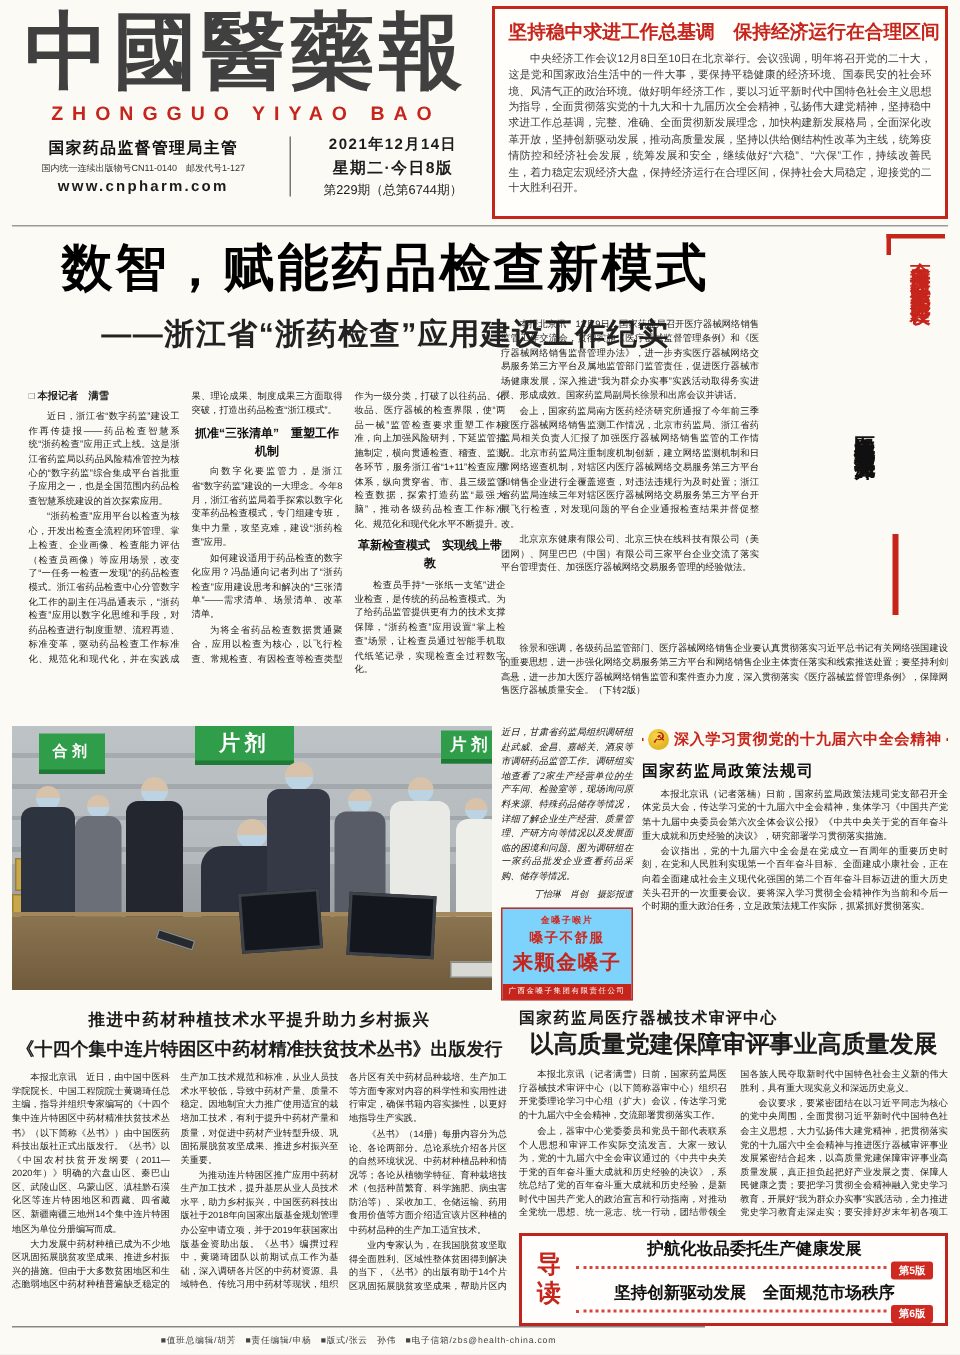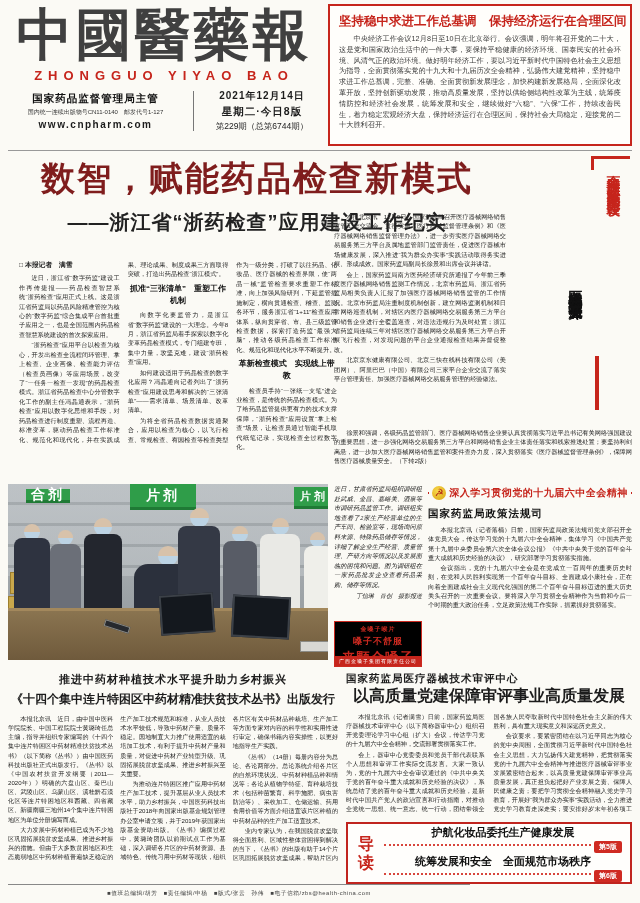--- a/index.html
+++ b/index.html
@@ -23,53 +23,53 @@
   .mi-weekday { font-size:10.5px; font-weight:bold; margin-top:2px; letter-spacing:1px; }
   .mi-issue { font-size:8.5px; margin-top:2px; }
   .top-box { position:absolute; left:320px; top:0; width:304px; height:142px; border:2px solid #c6251c; background:#fffefb; padding:7px 9px 5px; }
   .tb-head { font-size:12.5px; font-weight:bold; color:#c6251c; text-align:center; white-space:nowrap; font-family:"Liberation Serif", serif; }
   .tb-body { font-size:7.2px; line-height:1.5; text-align:justify; color:#3a3a3a; margin-top:4px; text-indent:2em; }
   .mast-rule { position:absolute; top:150px; left:8px; width:624px; border-top:1px solid #999; }
 
   
   .sec-a { position:absolute; top:154px; left:8px; width:624px; height:326px; }
   .lead-head { position:absolute; left:0; top:2px; width:498px; text-align:center; }
-  .lead-h1 { font-family:"Liberation Serif", serif; font-size:34px; font-weight:bold; color:#7f1d1d; letter-spacing:2px; white-space:nowrap; }
+  .lead-h1 { font-family:"Liberation Serif", serif; font-size:34px; font-weight:bold; color:#000000; letter-spacing:2px; white-space:nowrap; }
   .lead-sub { font-size:20px; font-weight:bold; color:#222; margin-top:7px; letter-spacing:1px; }
   .lead-body { position:absolute; left:11px; top:106px; width:318px; height:218px; column-count:3; column-gap:8px; font-size:6.2px; line-height:1.52; text-align:justify; color:#222; overflow:hidden; }
   .byline { font-weight:bold; font-size:6.8px; margin-bottom:3px; }
   .para { text-indent:2em; margin-bottom:1px; }
   .crosshead { font-size:8px; font-weight:bold; text-align:center; margin:4px 0 3px; color:#111; }
   .mid-col { position:absolute; left:326px; top:58px; width:172px; height:212px; font-size:6.2px; line-height:1.52; text-align:justify; color:#222; overflow:hidden; }
   .mid-tail { position:absolute; left:326px; top:274px; width:298px; height:50px; font-size:6.2px; line-height:1.5; text-align:justify; color:#222; overflow:hidden; text-indent:2em; }
   .sidebar { position:absolute; right:0; top:2px; width:118px; height:268px; display:flex; justify-content:flex-end; gap:10px; }
   .v-headline { writing-mode:vertical-rl; font-family:"Liberation Serif", serif; font-size:14px; font-weight:bold; color:#111; letter-spacing:1px; height:262px; text-align:center; }
   .red-banner { position:relative; width:38px; height:258px; padding:8px 0; }
   .red-banner::before { content:""; position:absolute; top:0; left:-3px; right:2px; height:11px; border-top:3px solid #c6251c; border-left:3px solid #c6251c; }
   .rb-bar { position:absolute; bottom:4px; left:1px; width:4px; height:54px; background:#c6251c; }
   .rb-text { writing-mode:vertical-rl; font-size:13.5px; font-weight:bold; color:#c6251c; letter-spacing:2px; height:100%; margin:0 auto; }
 
   
   .sec-b { position:absolute; top:484px; left:8px; width:624px; height:184px; }
   .photo { position:absolute; left:0; top:0; width:320px; height:176px; background:linear-gradient(#b6bbbf, #9aa0a4 70%, #8d9397); overflow:hidden; }
   .shelves { position:absolute; left:0; top:0; width:100%; height:92px; background:repeating-linear-gradient(#c3c8cb 0 18px, #9aa0a3 18px 21px); opacity:.55; }
   .sign { position:absolute; background:#2f9d49; color:#fff; font-weight:bold; text-align:center; border-bottom:3px solid #1f7a35; display:flex; align-items:center; justify-content:center; letter-spacing:3px; }
-  .sign1 { left:18px; top:5px; width:44px; height:14px; font-size:14px; }
+  .sign1 { left:18px; top:5px; width:44px; height:27px; font-size:10px; }
   .sign2 { left:122px; top:0; width:66px; height:26px; font-size:14px; }
   .sign3 { left:286px; top:3px; width:40px; height:22px; font-size:11px; }
   .person { position:absolute; border-radius:8px 8px 0 0; }
   .head { position:absolute; border-radius:50%; background:linear-gradient(#d8c2aa 52%, #bcd3e4 52%); }
   .desk { position:absolute; left:0; bottom:0; width:100%; height:52px; background:linear-gradient(#8a7450, #6f5a3c); border-top:3px solid #a3885c; }
   .monitor { position:absolute; background:#14181e; border:2px solid #3c4148; }
   .crate { position:absolute; background:#c9a84c; border:1px solid #9d7f2e; }
   .kbd { position:absolute; background:#d8d8d4; border:1px solid #8b8b86; }
   .caption-col { position:absolute; left:326px; top:0; width:88px; height:184px; }
   .caption-text { font-family:"Liberation Serif", serif; font-style:italic; font-size:6.2px; line-height:1.55; text-align:justify; color:#141414; }
   .caption-credit { font-family:"Liberation Serif", serif; font-style:italic; font-size:6px; text-align:right; margin-top:2px; }
-  .ad-box { margin-top:20px; border:1px solid #cc2a20; height:46px; position:relative; background:#000000; text-align:center; padding-top:3px; overflow:hidden; }
+  .ad-box { margin-top:4px; border:1px solid #cc2a20; height:62px; position:relative; background:#7dd3fc; text-align:center; padding-top:3px; overflow:hidden; }
   .ad-line1 { font-size:6px; color:#cc2a20; font-weight:bold; letter-spacing:1px; }
   .ad-line2 { font-size:9px; color:#cc2a20; font-weight:bold; margin-top:1px; letter-spacing:1px; }
   .ad-line3 { font-family:"Liberation Serif", serif; font-size:13.5px; color:#c6251c; font-weight:bold; margin-top:1px; letter-spacing:1px; }
   .ad-bar { position:absolute; bottom:0; left:0; right:0; height:10px; background:#c6251c; color:#fff; font-size:5px; line-height:10px; letter-spacing:1px; }
   .party-col { position:absolute; left:420px; top:2px; width:204px; height:182px; }
   .party-banner { display:flex; align-items:center; gap:3px; }
   .pb-dash { flex:1; border-top:2px solid #c6251c; }
   .pb-text { color:#c6251c; font-weight:bold; font-size:10px; white-space:nowrap; letter-spacing:0.5px; }
   .emblem { width:14px; height:14px; border-radius:50%; background:radial-gradient(circle at 40% 35%, #f9d84a, #d8a312); color:#b01c12; font-size:10px; line-height:14px; text-align:center; flex:none; }
   .pf-kicker { font-size:10.5px; font-weight:bold; color:#111; margin-top:7px; letter-spacing:1px; }
@@ -246,21 +246,21 @@
         <div class="rg-label">导读</div>
         <div class="rg-rows">
           <div class="rg-row">
             <div class="rg-title">护航化妆品委托生产健康发展</div>
             <div class="rg-linewrap">
               <div class="rg-line"></div>
               <div class="rg-badge">第5版</div>
             </div>
           </div>
           <div class="rg-row">
-            <div class="rg-title">统筹发展和安全　全面规范市场秩序</div>
+            <div class="rg-title">坚持创新驱动发展　全面规范市场秩序</div>
             <div class="rg-linewrap">
               <div class="rg-line"></div>
               <div class="rg-badge">第6版</div>
             </div>
           </div>
         </div>
       </div>
     </div>
   </div>
 

